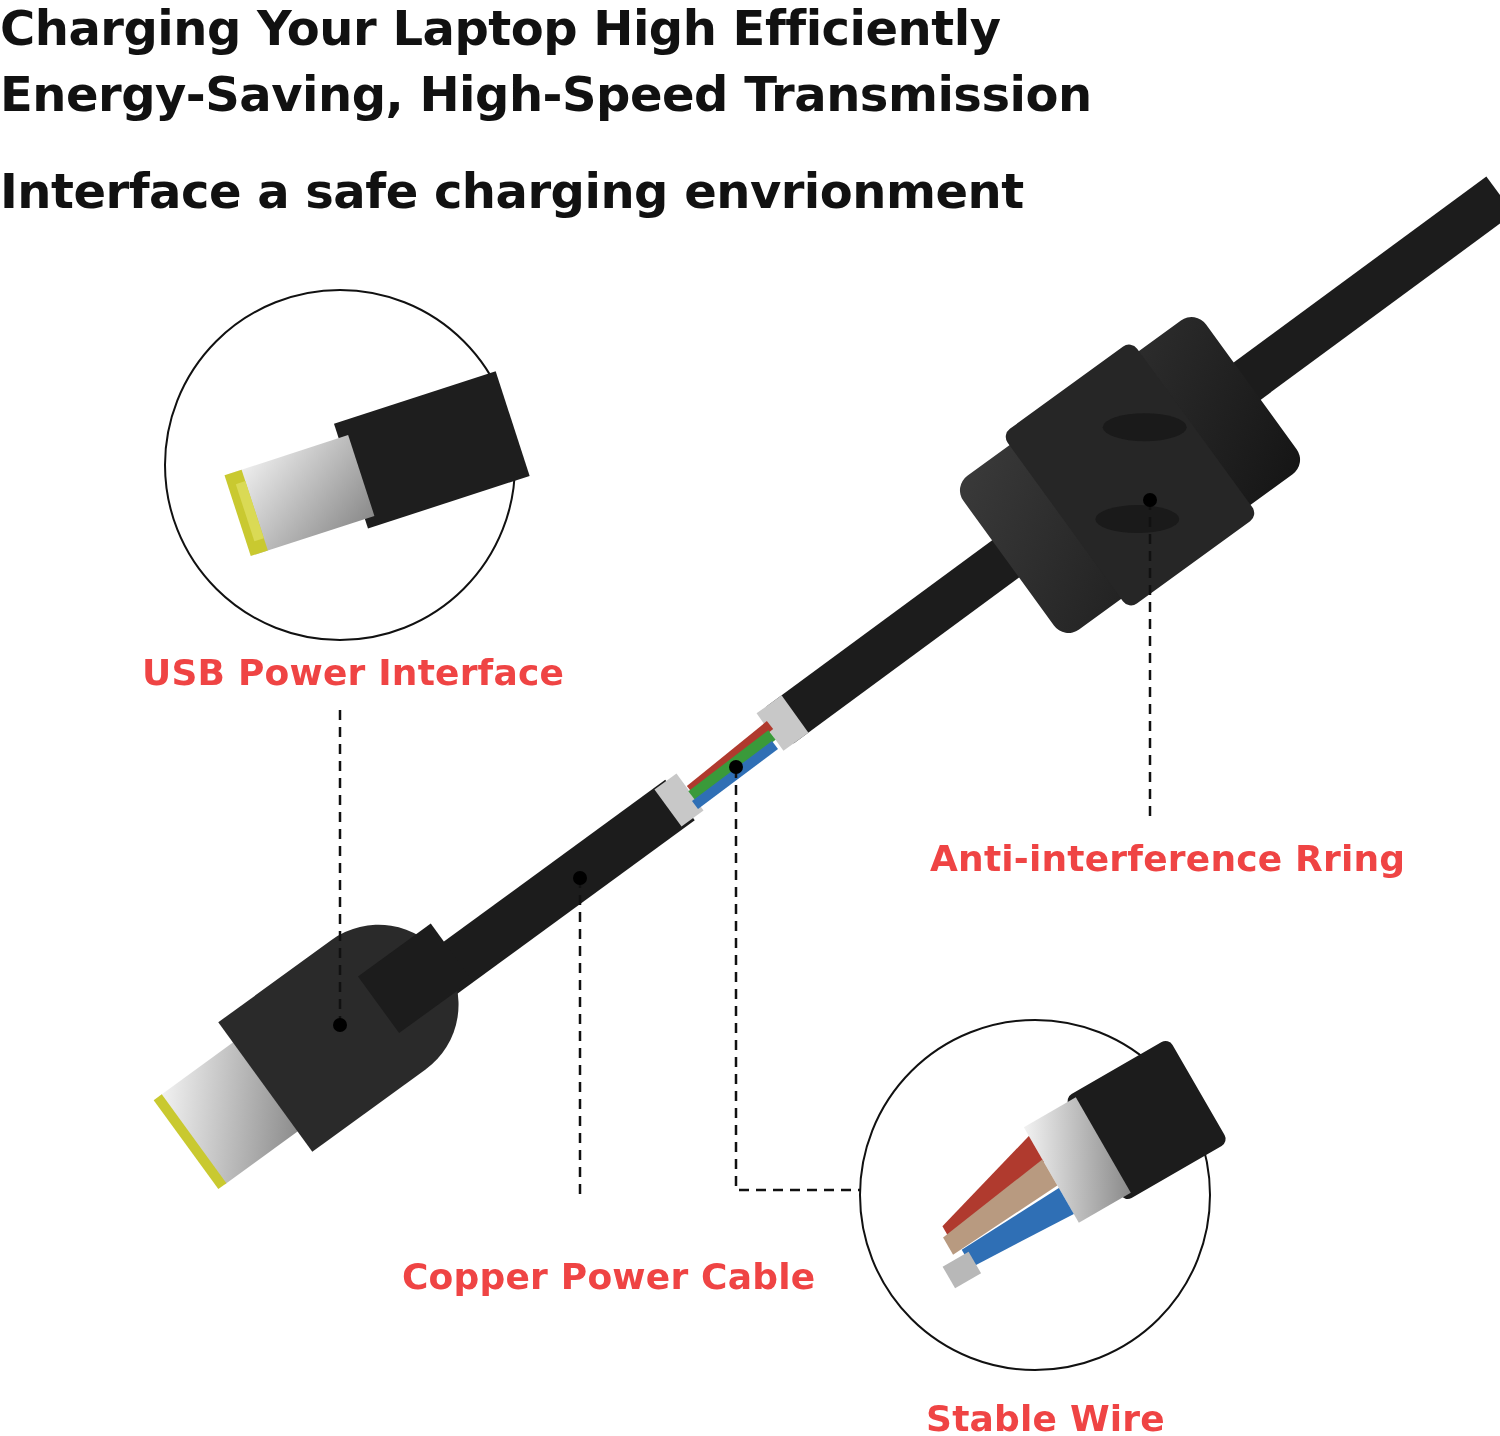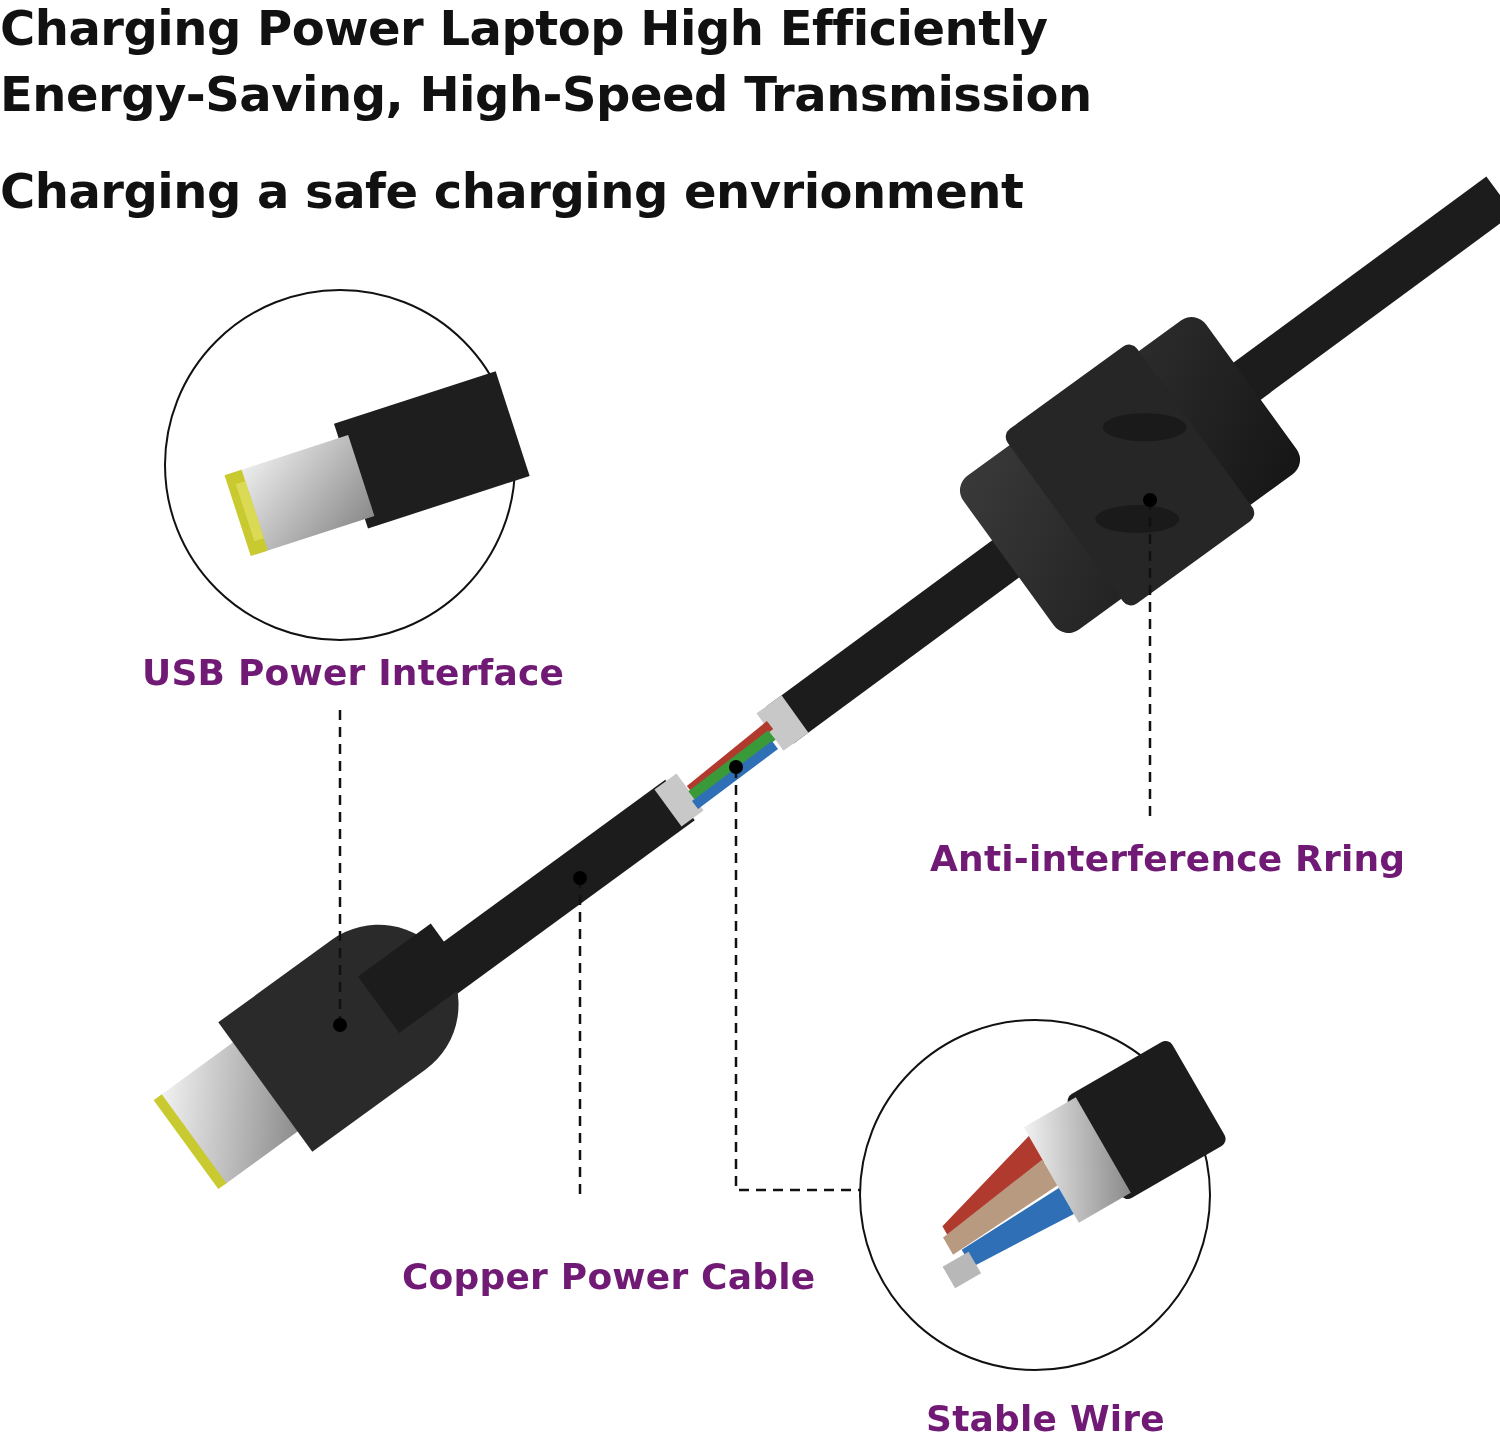--- a/index.html
+++ b/index.html
@@ -1,29 +1,29 @@
 <!DOCTYPE html>
 <html><head>
 <meta charset="utf-8">
 <style>
   html, body { margin:0; padding:0; background:#ffffff; }
   body { width:1500px; height:1436px; position:relative; overflow:hidden;
          font-family:"DejaVu Sans", "Liberation Sans", sans-serif; color:#111; }
   .headline { position:absolute; left:0; margin:0; font-weight:bold; font-size:48px;
               letter-spacing:-0.5px; line-height:1; color:#111; white-space:nowrap; }
-  .label { position:absolute; font-weight:bold; font-size:36px; color:#701a75; white-space:nowrap;
+  .label { position:absolute; font-weight:bold; font-size:36px; color:#ef4444; white-space:nowrap;
            letter-spacing:0.2px; }
   svg.art { position:absolute; left:0; top:0; }
 </style>
 </head>
 <body>
 
-<h1 class="headline" style="top:4px">Charging Power Laptop High Efficiently</h1>
+<h1 class="headline" style="top:4px">Charging Your Laptop High Efficiently</h1>
 <h1 class="headline" style="top:70px">Energy-Saving, High-Speed Transmission</h1>
-<h1 class="headline" style="top:167px">Charging a safe charging envrionment</h1>
+<h1 class="headline" style="top:167px">Interface a safe charging envrionment</h1>
 
 <svg class="art" width="1500" height="1436" viewBox="0 0 1500 1436">
   <defs>
     <linearGradient id="metalG" x1="0" y1="0" x2="1" y2="1">
       <stop offset="0" stop-color="#f2f2f2"></stop>
         <stop offset="1" stop-color="#8a8a8a"></stop>
     </linearGradient>
     <linearGradient id="blackG" x1="0" y1="0" x2="1" y2="1">
       <stop offset="0" stop-color="#3a3a3a"></stop>
         <stop offset="1" stop-color="#151515"></stop>

